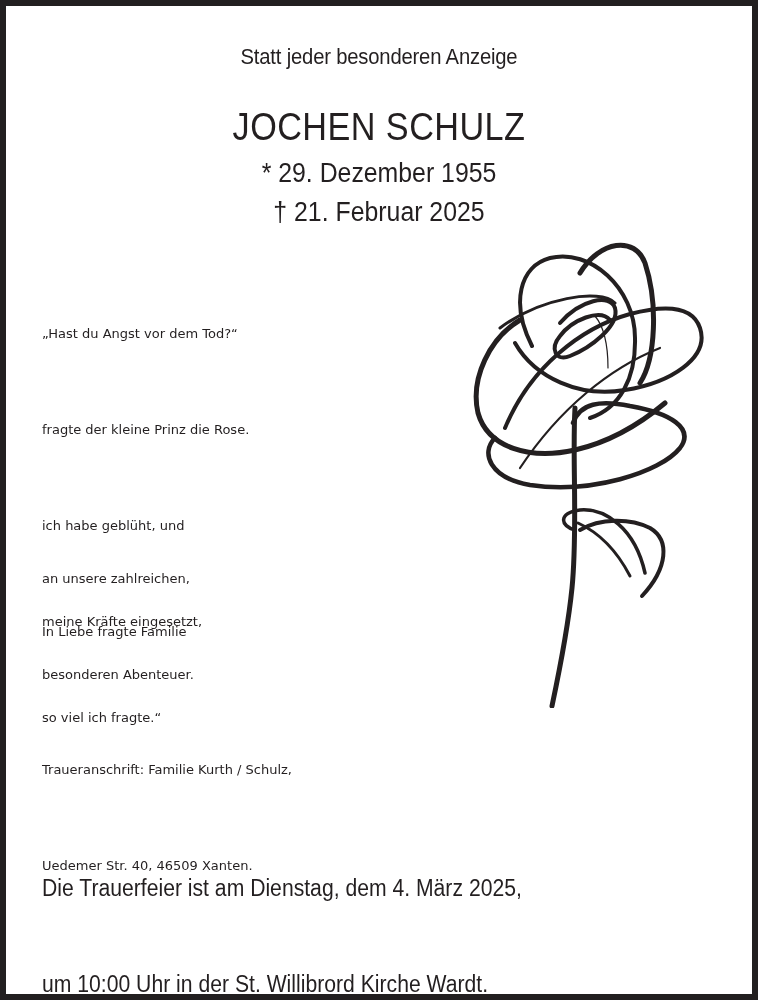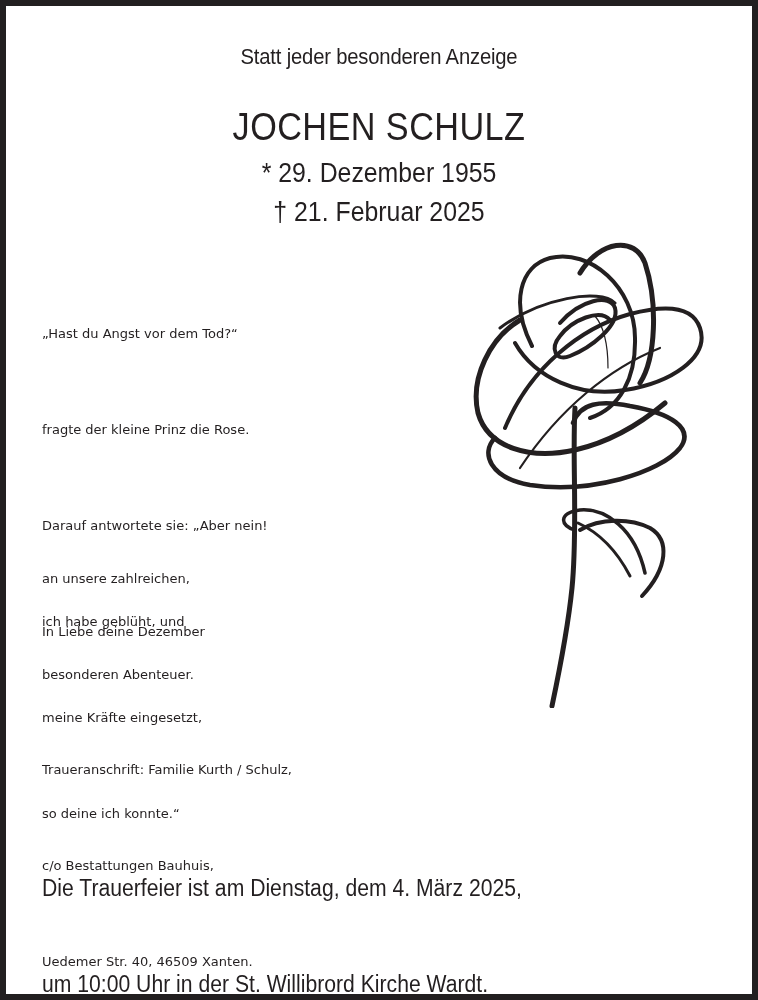--- a/index.html
+++ b/index.html
@@ -71,36 +71,34 @@
 <div class="page">
 
   <div class="header-note">Statt jeder besonderen Anzeige</div>
   <div class="name">JOCHEN SCHULZ</div>
   <div class="date birth">* 29. Dezember 1955</div>
   <div class="date death">† 21. Februar 2025</div>
 
   <div class="block poem">
     <span class="line">„Hast du Angst vor dem Tod?“</span>
     <span class="line">fragte der kleine Prinz die Rose.</span>
-    <span class="line">Darauf antwortete sie: „Aber nein!</span>
     <span class="line">ich habe geblüht, und</span>
     <span class="line">meine Kräfte eingesetzt,</span>
-    <span class="line">so deine ich konnte.“</span>
+    <span class="line">so viel ich fragte.“</span>
   </div>
 
   <div class="block memory">
     <span class="line">an unsere zahlreichen,</span>
     <span class="line">besonderen Abenteuer.</span>
   </div>
 
-  <div class="block sign">In Liebe deine Dezember</div>
+  <div class="block sign">In Liebe fragte Familie</div>
 
   <div class="block address">
     <span class="line">Traueranschrift: Familie Kurth / Schulz,</span>
-    <span class="line">c/o Bestattungen Bauhuis,</span>
     <span class="line">Uedemer Str. 40, 46509 Xanten.</span>
   </div>
 
   <div class="ceremony">
     <span class="line">Die Trauerfeier ist am Dienstag, dem 4. März 2025,</span>
     <span class="line">um 10:00 Uhr in der St. Willibrord Kirche Wardt.</span>
     
     
     
   </div>

